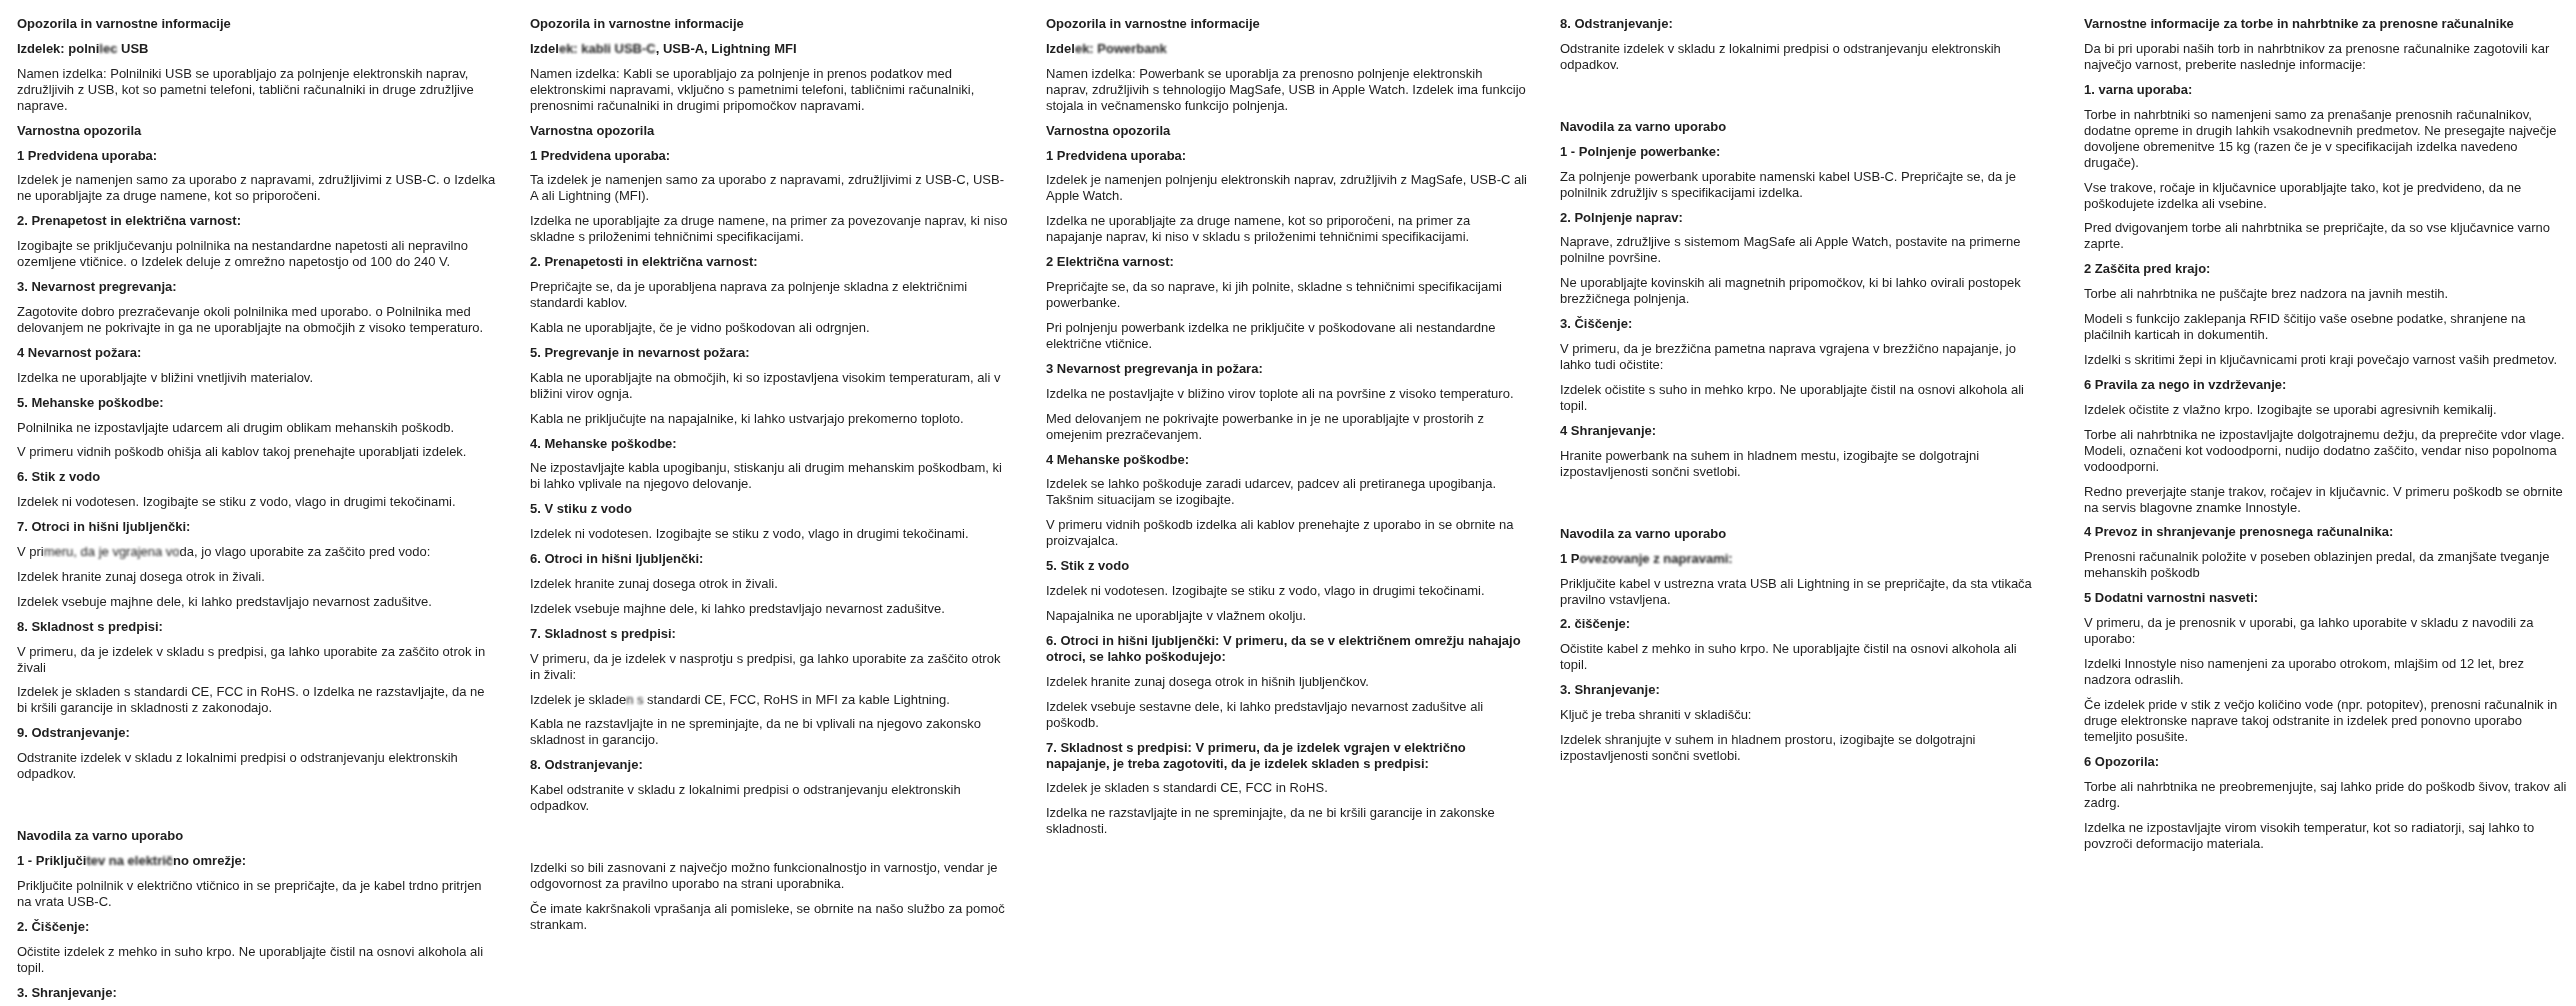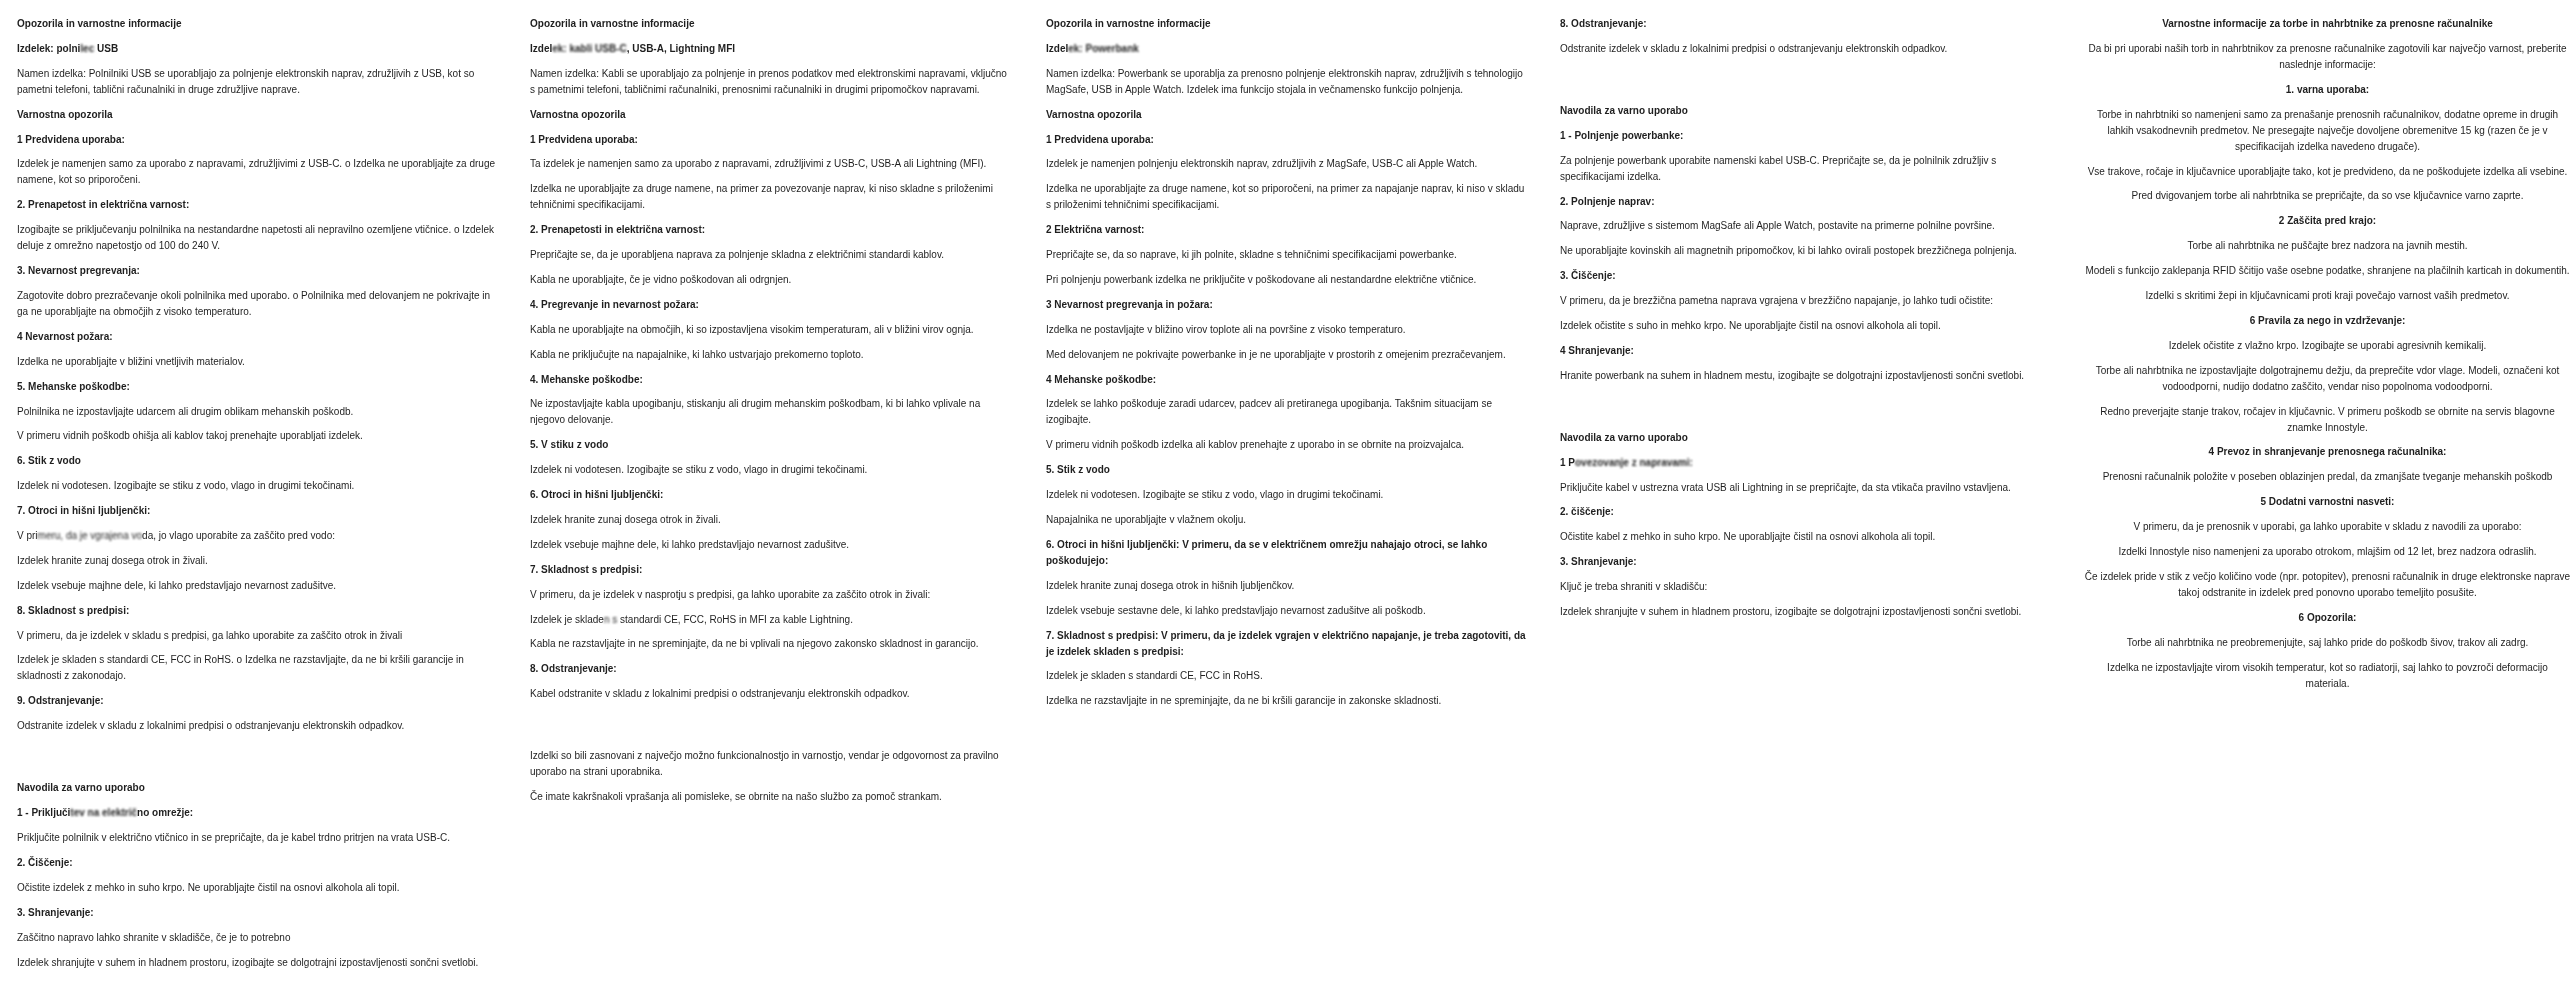--- a/index.html
+++ b/index.html
@@ -6,35 +6,35 @@
     margin: 0;
     padding: 0;
     background: #ffffff;
   }
   .doc {
     position: relative;
     width: 2576px;
     height: 1006px;
     background: #ffffff;
     font-family: "Liberation Sans", "DejaVu Sans", sans-serif;
-    font-size: 10px;
+    font-size: 13px;
     line-height: 16px;
     color: #1f1f1f;
     overflow: hidden;
   }
   .col {
     position: absolute;
     top: 16px;
     width: 481px;
   }
   .col-1 { left: 17px; }
   .col-2 { left: 530px; }
   .col-3 { left: 1046px; }
   .col-4 { left: 1560px; }
-  .col-5 { left: 2084px; width: 487px; text-align: center; }
+  .col-5 { left: 2084px; width: 487px; }
   .hd {
     font-weight: 700;
     margin: 0 0 8.9px 0;
   }
   .para {
     font-weight: 400;
     margin: 0 0 8.9px 0;
   }
   .gap { margin-top: 46px; }
   .blur { filter: blur(1.3px); }
@@ -83,21 +83,21 @@
       <div class="hd">Opozorila in varnostne informacije</div>
       <div class="hd"><span>Izdel</span><span class="blur">ek: kabli USB-C</span><span>, USB-A, Lightning MFI</span></div>
       <div class="para">Namen izdelka: Kabli se uporabljajo za polnjenje in prenos podatkov med elektronskimi napravami, vključno s pametnimi telefoni, tabličnimi računalniki, prenosnimi računalniki in drugimi pripomočkov napravami.</div>
       <div class="hd">Varnostna opozorila</div>
       <div class="hd">1 Predvidena uporaba:</div>
       <div class="para">Ta izdelek je namenjen samo za uporabo z napravami, združljivimi z USB-C, USB-A ali Lightning (MFI).</div>
       <div class="para">Izdelka ne uporabljajte za druge namene, na primer za povezovanje naprav, ki niso skladne s priloženimi tehničnimi specifikacijami.</div>
       <div class="hd">2. Prenapetosti in električna varnost:</div>
       <div class="para">Prepričajte se, da je uporabljena naprava za polnjenje skladna z električnimi standardi kablov.</div>
       <div class="para">Kabla ne uporabljajte, če je vidno poškodovan ali odrgnjen.</div>
-      <div class="hd">4. Pregrevanje in nevarnost požara:</div>
+      <div class="hd">5. Pregrevanje in nevarnost požara:</div>
       <div class="para">Kabla ne uporabljajte na območjih, ki so izpostavljena visokim temperaturam, ali v bližini virov ognja.</div>
       <div class="para">Kabla ne priključujte na napajalnike, ki lahko ustvarjajo prekomerno toploto.</div>
       <div class="hd">4. Mehanske poškodbe:</div>
       <div class="para">Ne izpostavljajte kabla upogibanju, stiskanju ali drugim mehanskim poškodbam, ki bi lahko vplivale na njegovo delovanje.</div>
       <div class="hd">5. V stiku z vodo</div>
       <div class="para">Izdelek ni vodotesen. Izogibajte se stiku z vodo, vlago in drugimi tekočinami.</div>
       <div class="hd">6. Otroci in hišni ljubljenčki:</div>
       <div class="para">Izdelek hranite zunaj dosega otrok in živali.</div>
       <div class="para">Izdelek vsebuje majhne dele, ki lahko predstavljajo nevarnost zadušitve.</div>
       <div class="hd">7. Skladnost s predpisi:</div>

